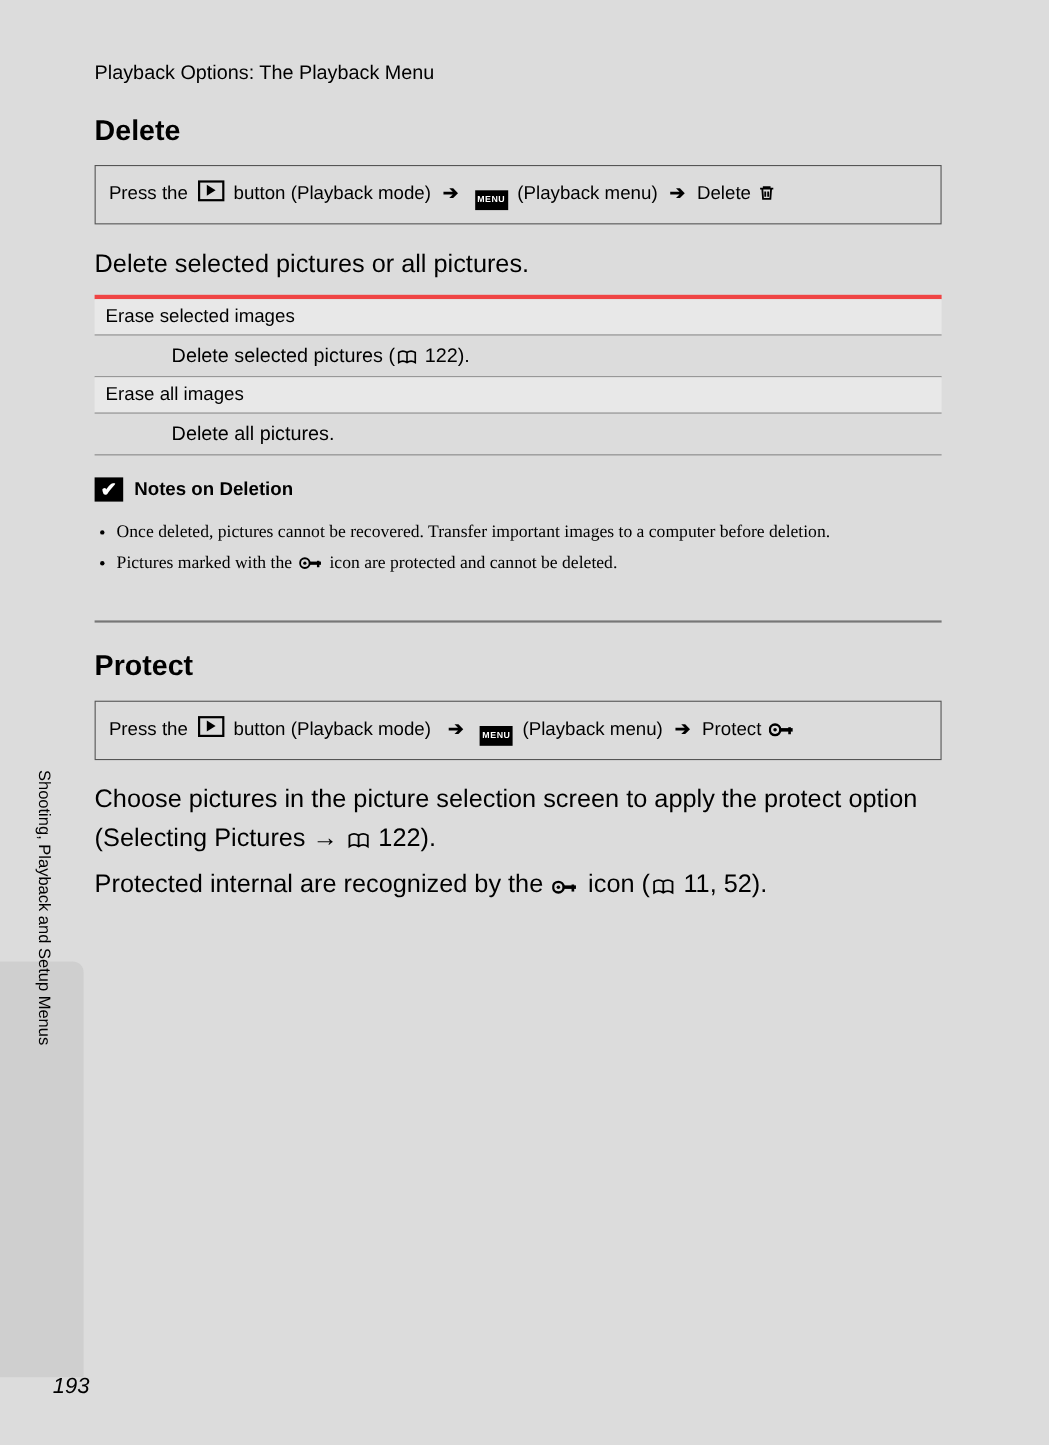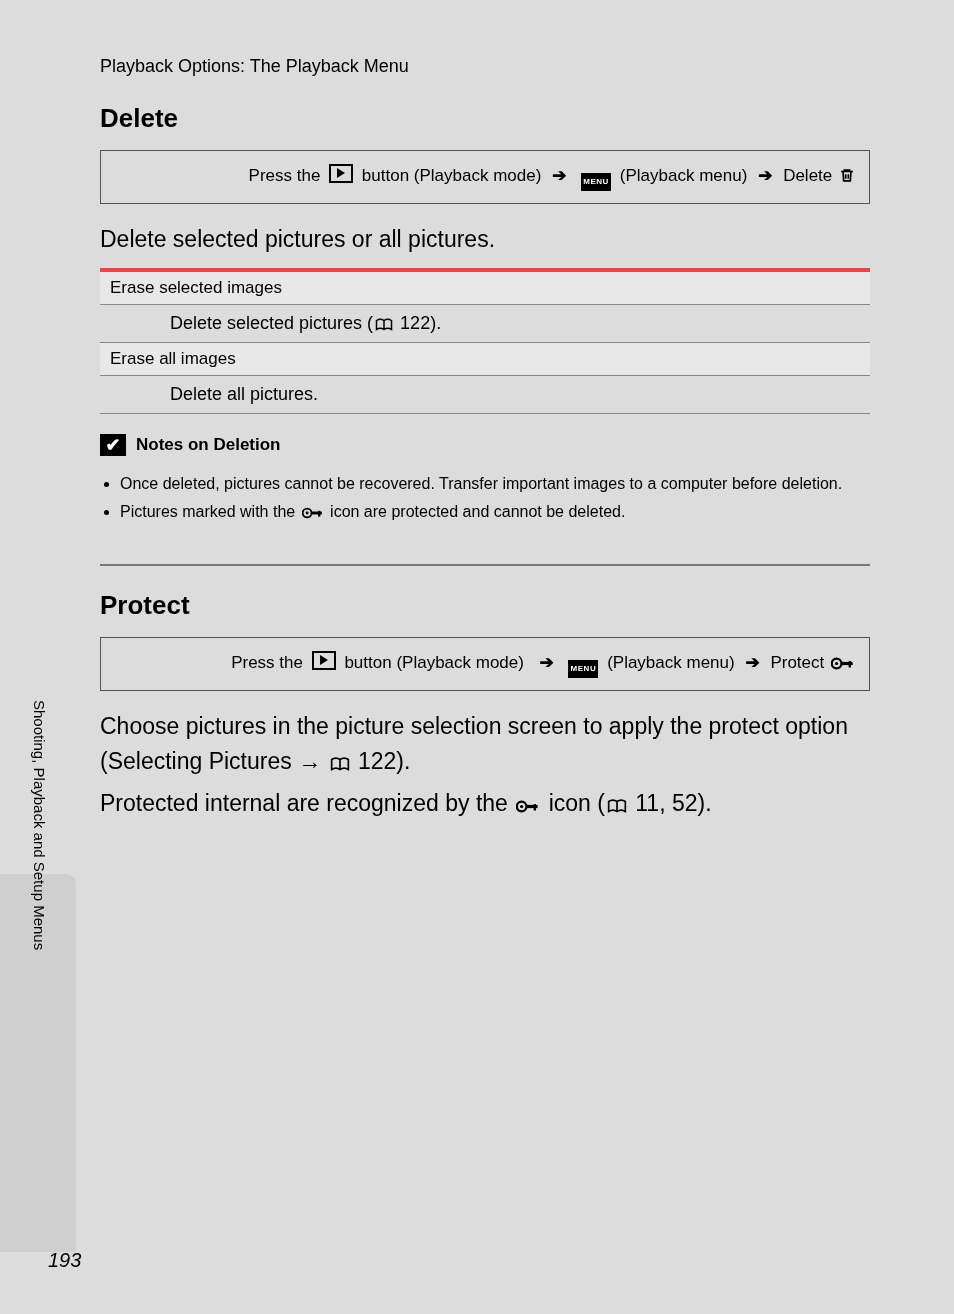--- a/index.html
+++ b/index.html
@@ -11,40 +11,39 @@
     color: #000;
   }
   .page {
     width: 954px;
     height: 1314px;
     background: #dcdcdc;
     position: relative;
   }
   .content {
     position: absolute;
-    left: 100px;
+    left: 86px;
     top: 56px;
     width: 770px;
   }
   .breadcrumb {
     font-size: 18px;
     margin-bottom: 26px;
   }
   h2.section {
     font-size: 26px;
     font-weight: bold;
     margin: 12px 0 16px 0;
   }
   .nav-box {
     border: 1px solid #555;
     padding: 12px 12px;
     font-size: 17px;
     margin-bottom: 18px;
     line-height: 1.5;
-    text-align: right;
   }
   .nav-box .arrow {
     display: inline-block;
     margin: 0 6px;
     font-weight: bold;
   }
   .icon-play-box {
     display: inline-block;
     width: 20px;
     height: 15px;
@@ -119,20 +118,21 @@
     align-items: center;
     justify-content: center;
     color: #fff;
     font-size: 18px;
     line-height: 1;
     font-weight: bold;
   }
   ul.bullets {
     margin: 16px 0 0 8px;
     padding: 0 0 0 12px;
+    font-family: Liberation Serif, serif;
   }
   ul.bullets li {
     font-size: 16px;
     font-weight: 300;
     line-height: 1.5;
     margin-bottom: 4px;
   }
   .divider {
     border: none;
     border-top: 2px solid #777;

